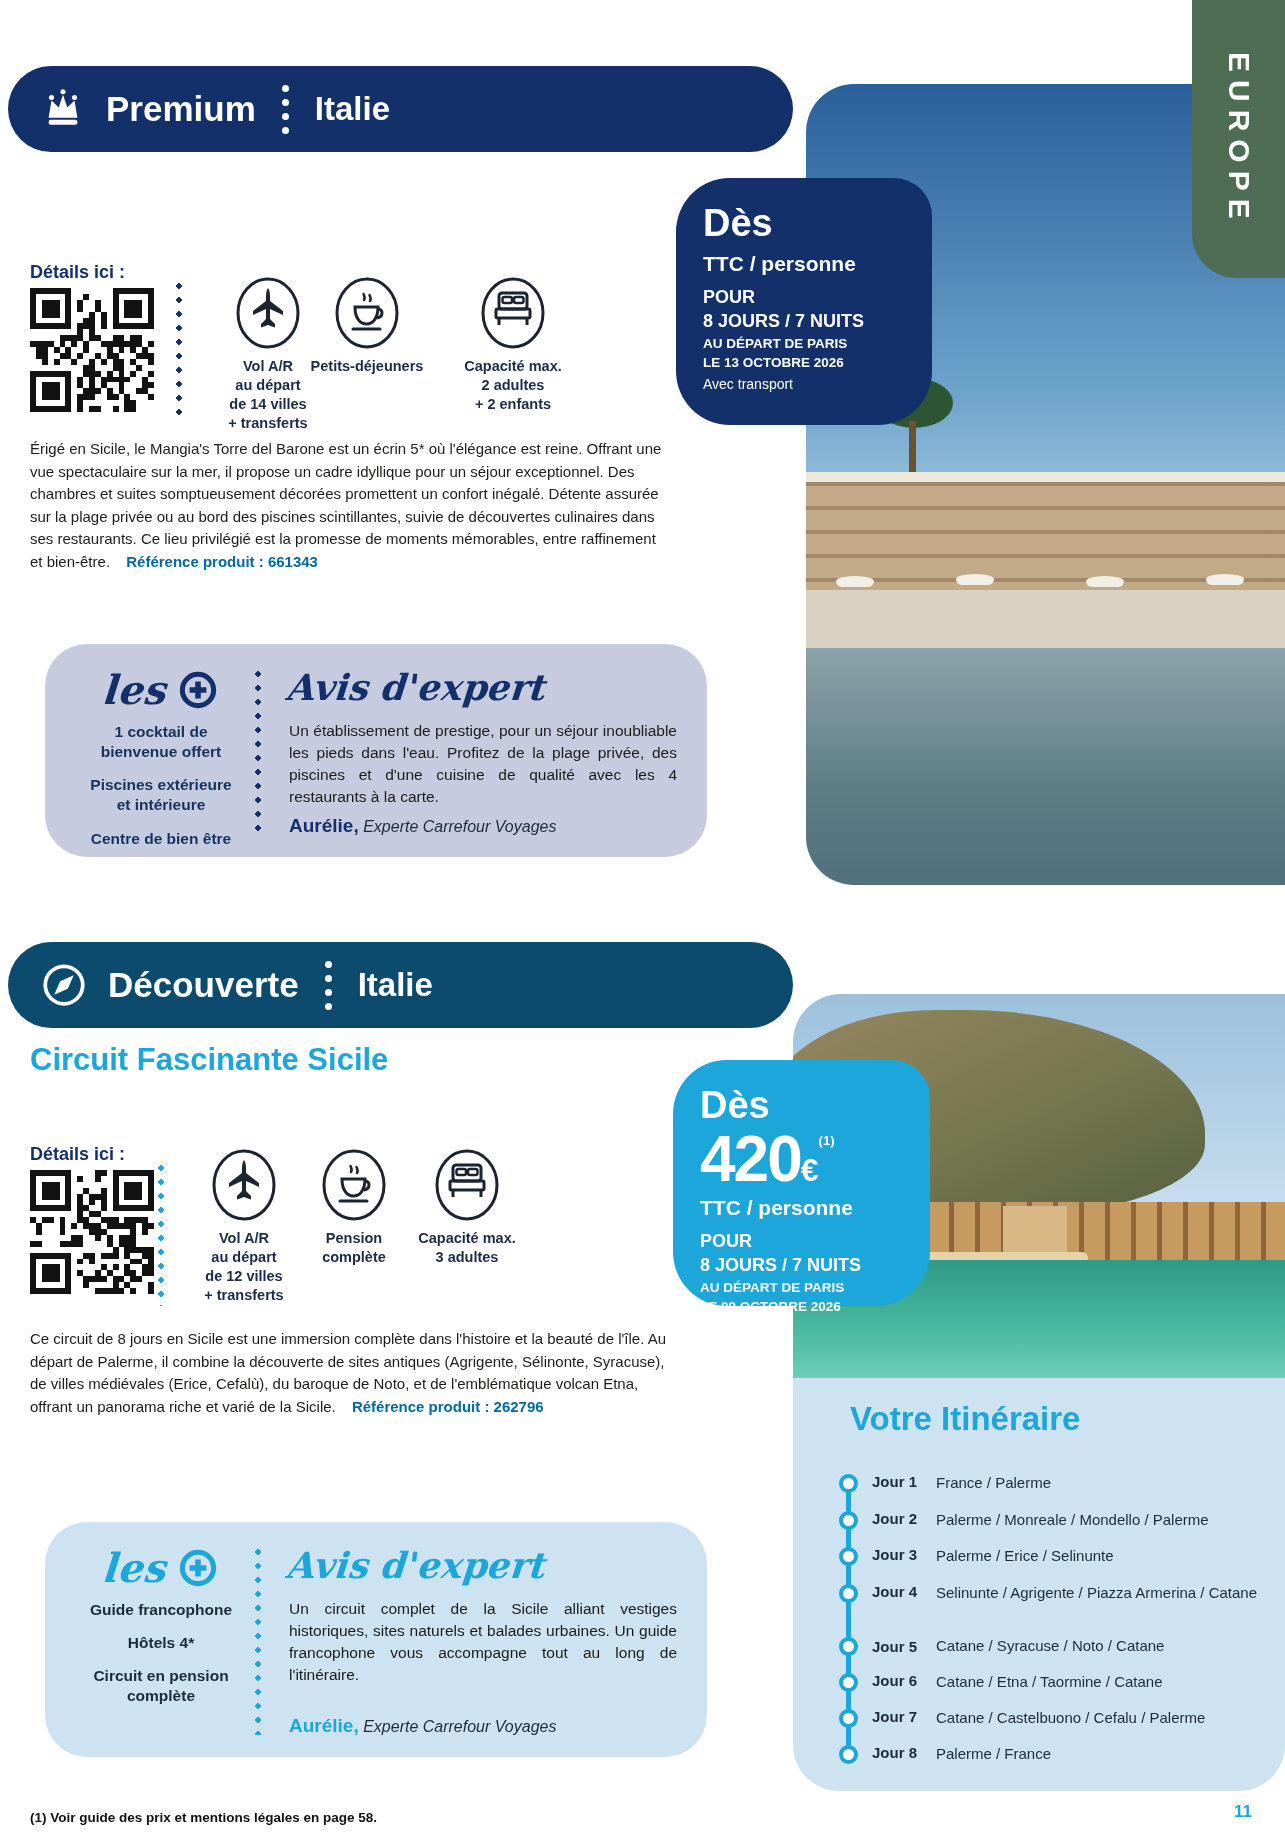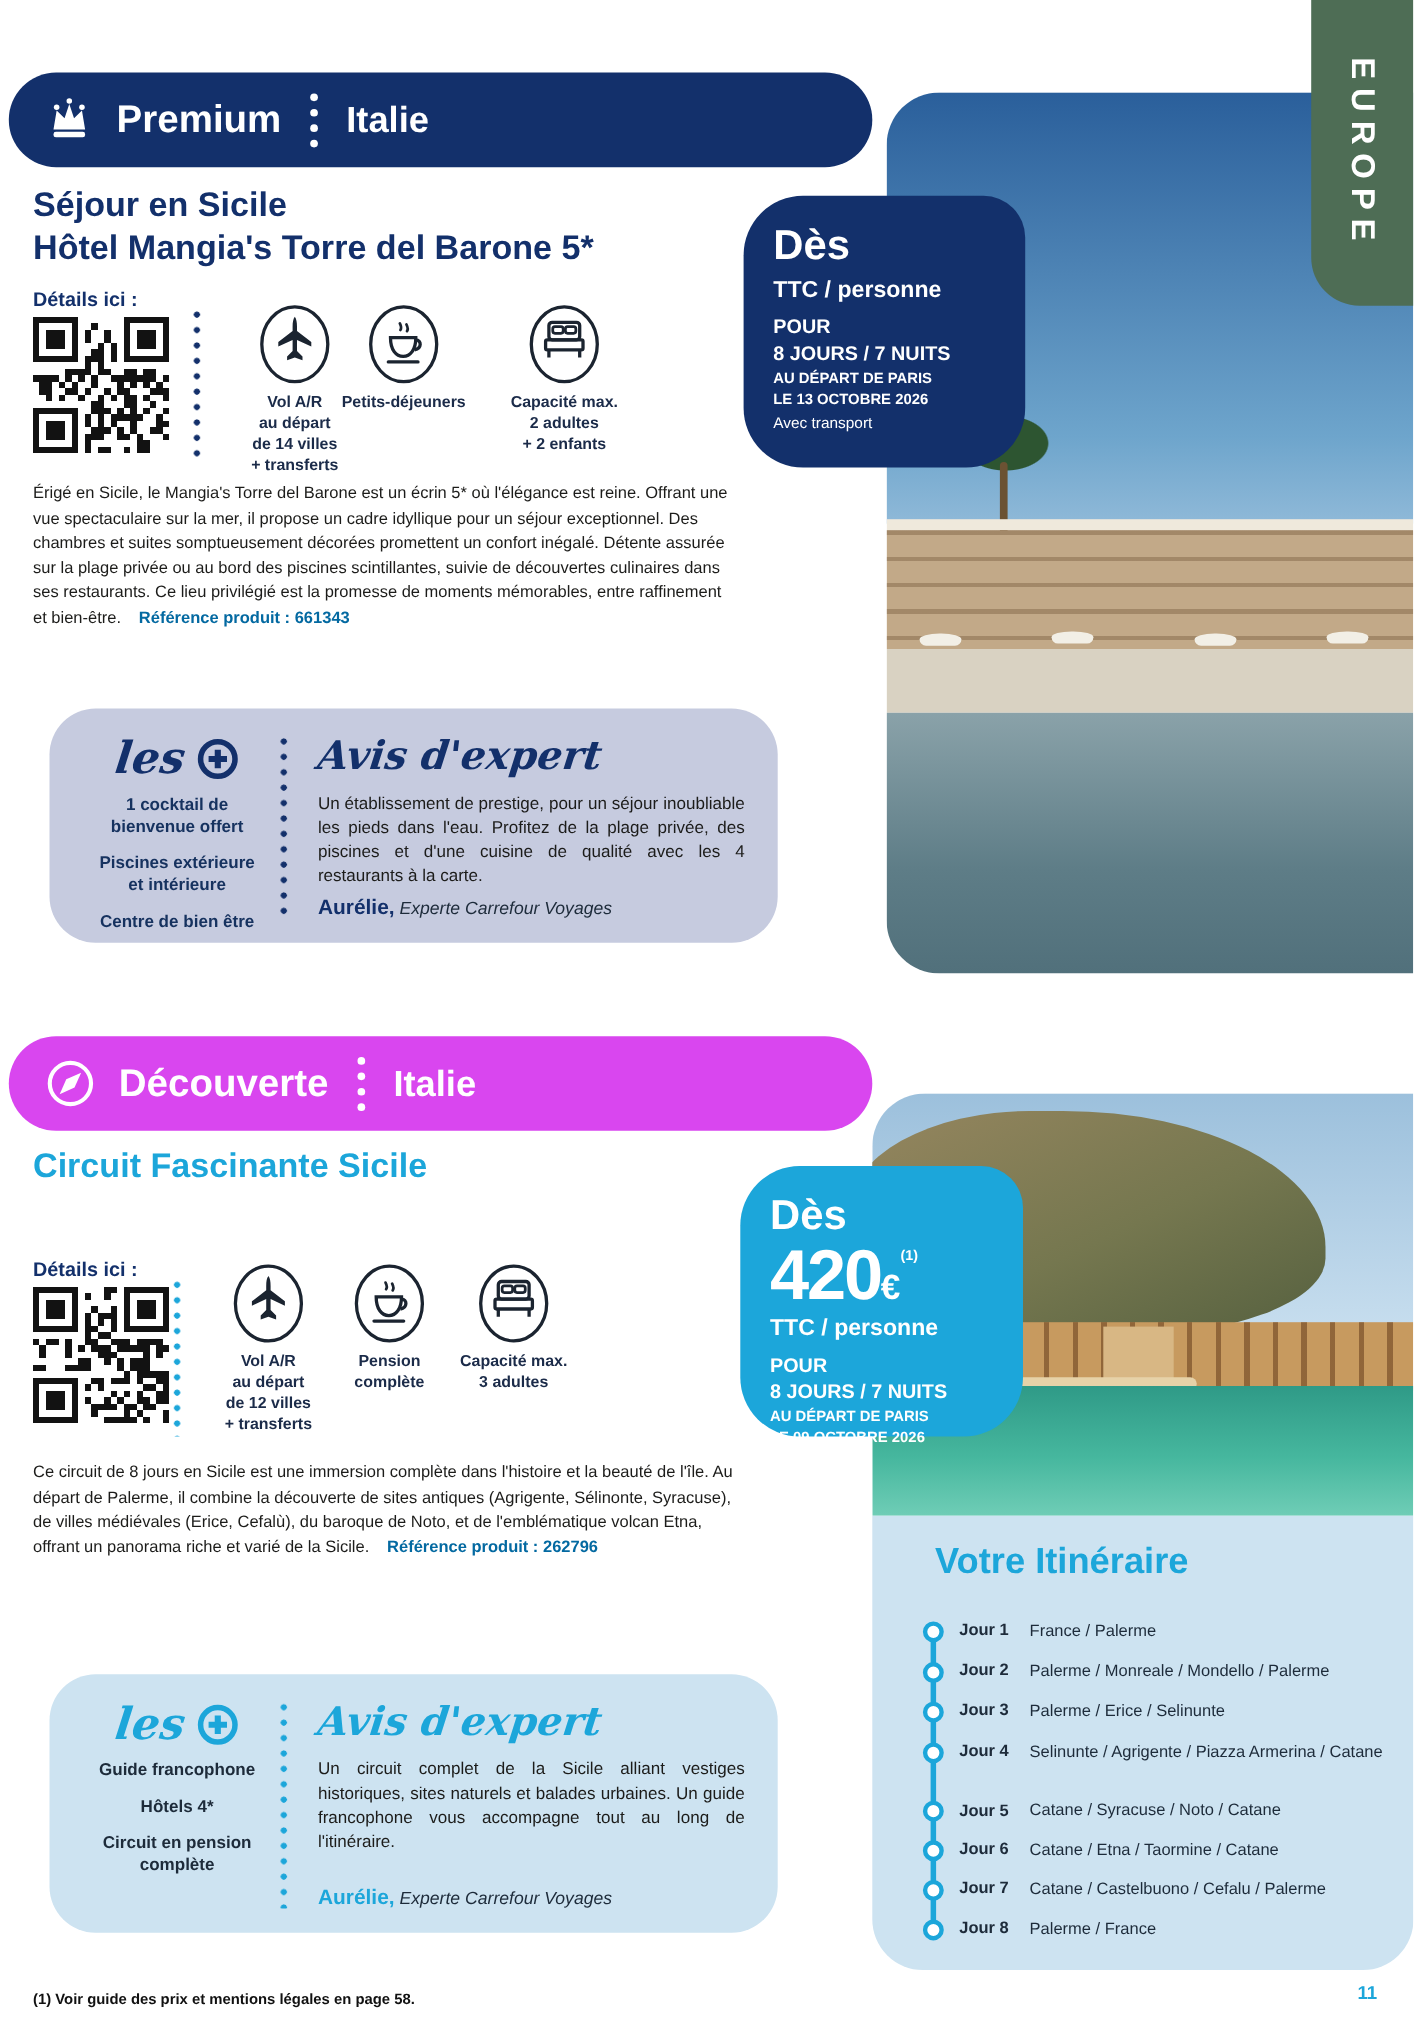--- a/index.html
+++ b/index.html
@@ -8,21 +8,21 @@
 
   
   .europe-tab{position:absolute;left:1192px;top:0;width:93px;height:278px;background:#4e6d55;
               border-radius:0 0 0 44px;z-index:6;display:flex;align-items:center;justify-content:center;}
   .europe-tab span{writing-mode:vertical-rl;color:#fff;font-weight:bold;font-size:30px;letter-spacing:8px;}
 
   
   .pill{position:absolute;left:8px;width:785px;height:86px;border-radius:43px;display:flex;
         align-items:center;padding-left:32px;box-sizing:border-box;color:#fff;z-index:2;}
   .pill-navy{top:66px;background:#13306b;}
-  .pill-cyan{top:942px;background:#d946ef;}
+  .pill-cyan{top:942px;background:#0c4a6e;}
   .pill-cat{font-size:35px;font-weight:bold;margin-left:20px;}
   .pill-country{font-size:33px;font-weight:700;}
   .pill-dots{display:flex;flex-direction:column;gap:7px;margin:0 26px;}
   .pill-dots i{width:7px;height:7px;background:#fff;border-radius:50%;}
 
   
   .title{position:absolute;left:30px;font-weight:bold;font-size:31px;line-height:39px;}
   .title-1{top:166px;color:#13306b;}
   .title-2{top:1040px;color:#1ca6da;}
 
@@ -165,24 +165,20 @@
     <div class="layer p1-roof"></div>
     <div class="layer p1-building"></div>
     <div class="umb" style="left:30px;top:492px;"></div>
     <div class="umb" style="left:150px;top:490px;"></div>
     <div class="umb" style="left:280px;top:492px;"></div>
     <div class="umb" style="left:400px;top:490px;"></div>
     <div class="layer p1-deck"></div>
     <div class="layer p1-pool"></div>
   </div>
 
-  <div class="title title-1">
-    <div>Séjour en Sicile</div>
-    <div>Hôtel Mangia's Torre del Barone 5*</div>
-  </div>
 
   <div class="badge badge-1">
     <div class="b-des">Dès</div>
     <div class="b-unit">TTC / personne</div>
     <div class="b-for">POUR</div>
     <div class="b-dur">8 JOURS / 7 NUITS</div>
     <div class="b-dep">AU DÉPART DE PARIS</div>
     <div class="b-date">LE 13 OCTOBRE 2026</div>
     <div class="b-tr">Avec transport</div>
   </div>

